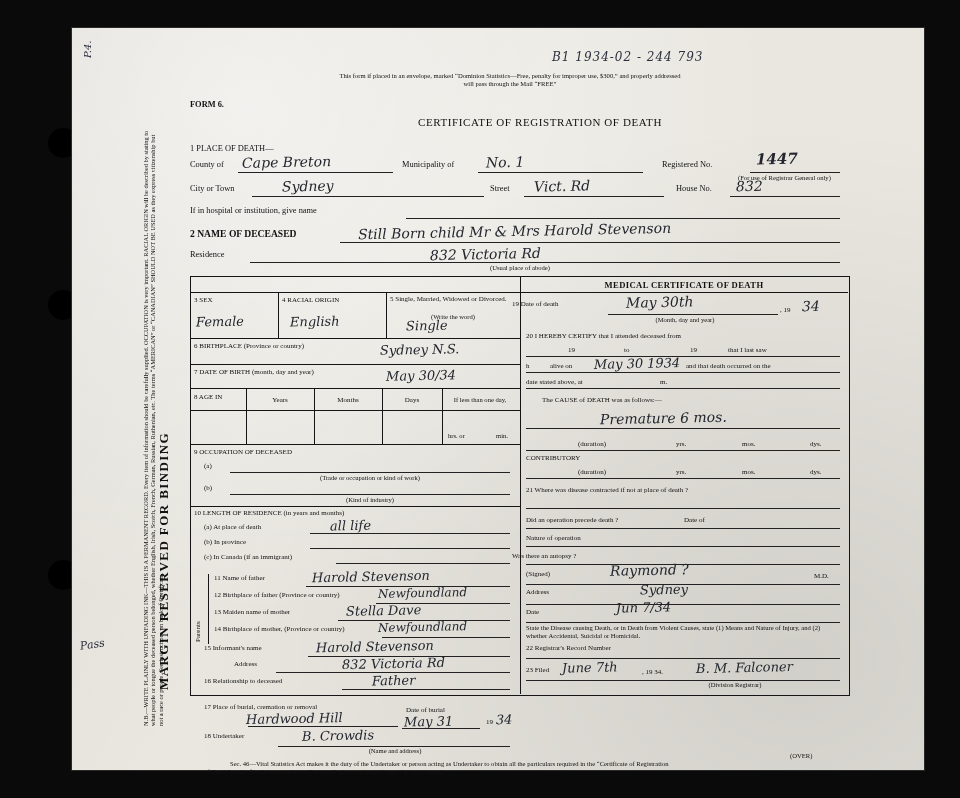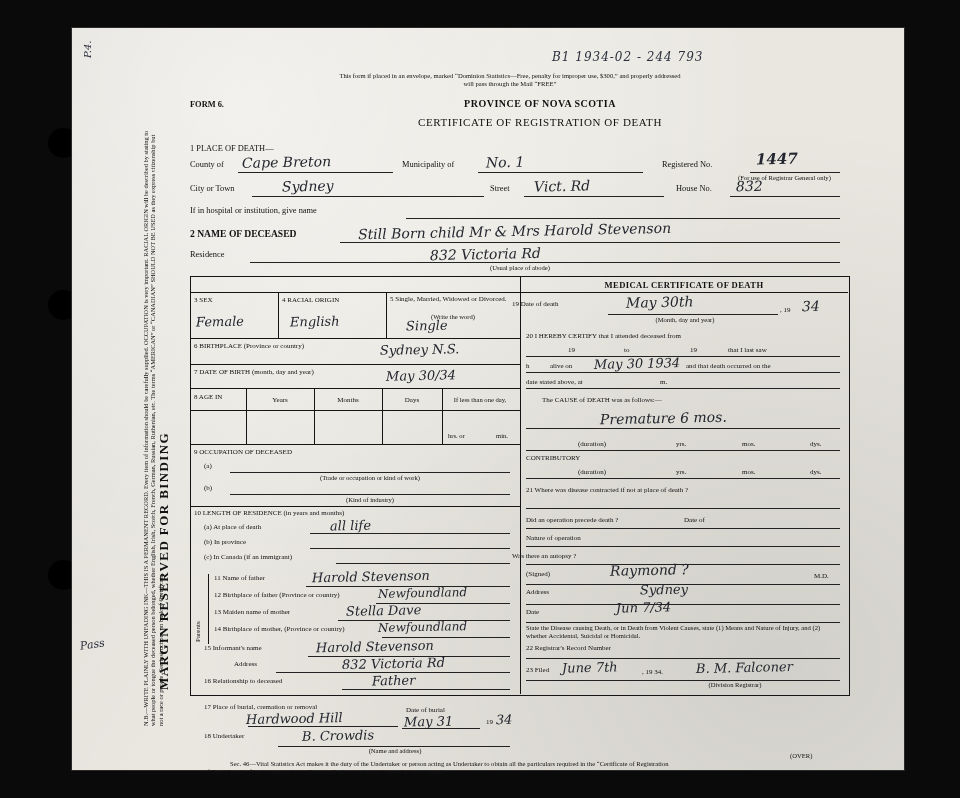--- a/index.html
+++ b/index.html
@@ -8,20 +8,21 @@
   
   .hole{position:absolute;width:30px;height:30px;border-radius:50%;background:#000;}
   .hole.h1{left:48px;top:128px;}
   .hole.h2{left:48px;top:290px;}
   .hole.h3{left:48px;top:560px;}
 
   #sheet{
     position:absolute;left:72px;top:28px;width:832px;height:742px;
     background:#e9e7e0;
     box-shadow:0 0 0 1px #2a2a28;
+    padding-left:20px;
   }
   
   #sheet:before{
     content:"";position:absolute;inset:0;
     background:
       radial-gradient(ellipse at 20% 10%, rgba(255,255,255,.55), rgba(0,0,0,0) 55%),
       radial-gradient(ellipse at 85% 85%, rgba(0,0,0,.10), rgba(0,0,0,0) 60%),
       linear-gradient(120deg, rgba(0,0,0,.05), rgba(0,0,0,0) 40%);
     pointer-events:none;
   }
@@ -86,21 +87,20 @@
       <div class="vtext" id="margin-title">MARGIN RESERVED FOR BINDING</div>
       <div class="vtext" id="margin-fine">N.B.—WRITE PLAINLY WITH UNFADING INK—THIS IS A PERMANENT RECORD. Every item of information should be carefully supplied. OCCUPATION is very important. RACIAL ORIGIN will be described by stating to what people or tongue the deceased person belonged, whether English, Irish, Scotch, French, German, Russian, Ruthenian, etc. The terms “AMERICAN” or “CANADIAN” SHOULD NOT BE USED as they express citizenship but not a race or people. See instructions on back of Certificate.</div>
     </div>
 
     <div id="form">
 
       <div class="abs tiny ctr" style="left:40px;top:6px;width:560px;">This form if placed in an envelope, marked “Dominion Statistics—Free, penalty for improper use, $300,” and properly addressed</div>
       <div class="abs tiny ctr" style="left:40px;top:14px;width:560px;">will pass through the Mail “FREE”</div>
 
       <div class="abs lbl bold" style="left:0px;top:34px;">FORM 6.</div>
-      <div class="abs ctr" style="left:120px;top:32px;width:460px;font-size:10px;font-weight:bold;letter-spacing:.5px;">PROVINCE OF NOVA SCOTIA</div>
       <div class="abs ctr" style="left:60px;top:50px;width:580px;font-size:11px;letter-spacing:.6px;">CERTIFICATE OF REGISTRATION OF DEATH</div>
 
       <div class="abs lbl" style="left:0px;top:78px;">1 PLACE OF DEATH—</div>
 
       <div class="abs lbl" style="left:0px;top:94px;text-align:right;">County of</div>
       <div class="abs solidline" style="left:48px;top:106px;width:155px;"></div>
       <div class="abs hw" style="left:52px;top:88px;font-size:14px;">Cape Breton</div>
 
       <div class="abs lbl" style="left:212px;top:94px;">Municipality of</div>
       <div class="abs solidline" style="left:288px;top:106px;width:165px;"></div>

